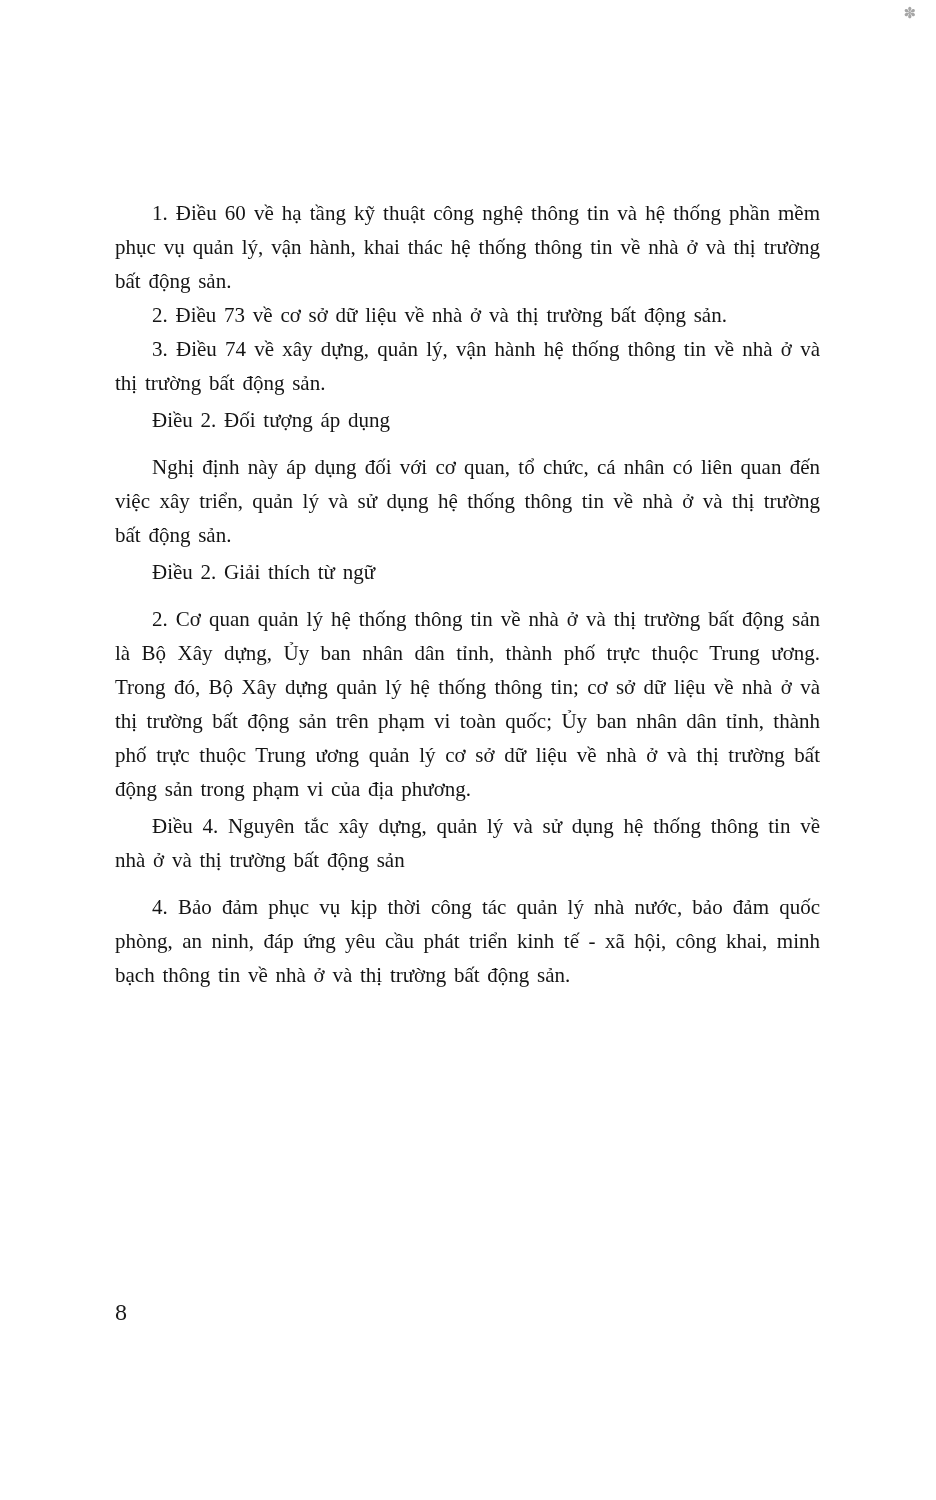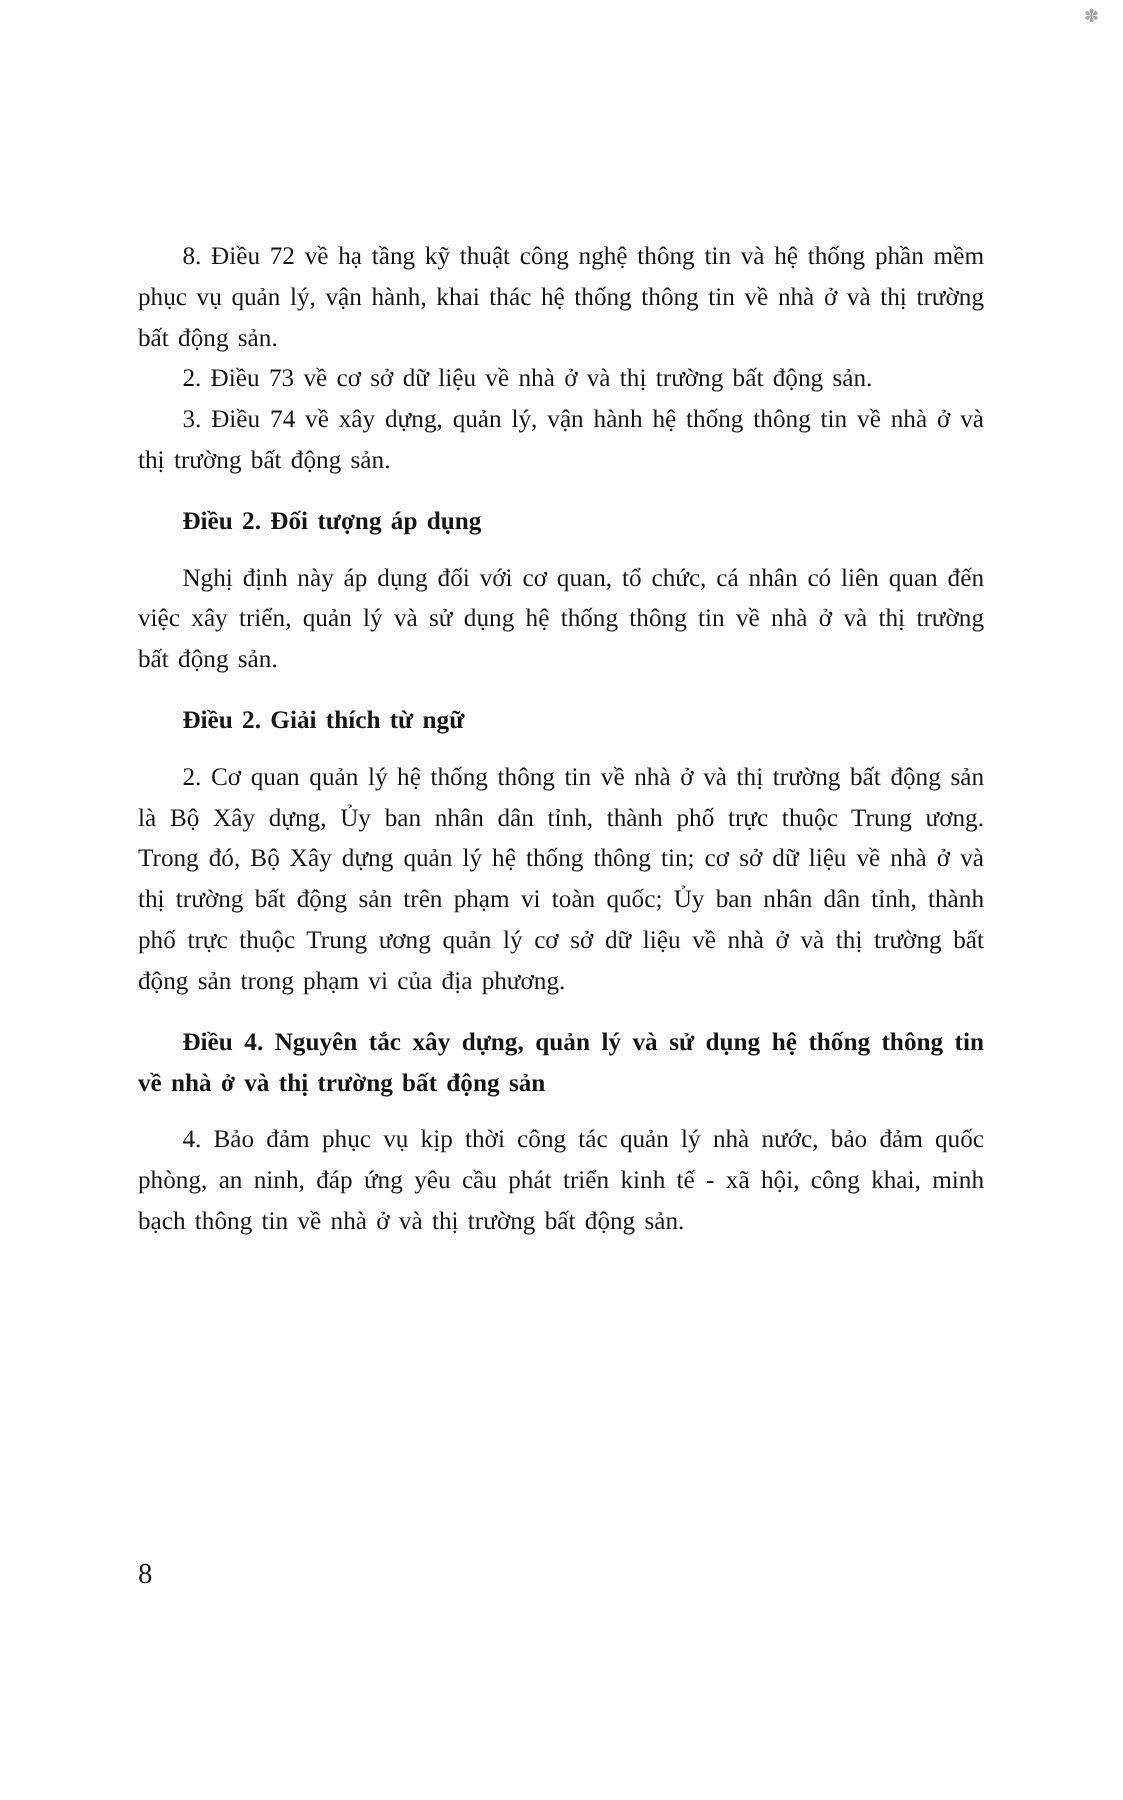--- a/index.html
+++ b/index.html
@@ -29,40 +29,40 @@
   }
   .para {
     margin: 0;
     font-size: 21px;
     line-height: 34px;
     text-align: justify;
     text-indent: 37px;
     word-spacing: 2.5px;
   }
   .para.heading {
-    font-weight: bold;
-    margin-top: 17px;
+    font-weight: normal;
+    margin-top: 3px;
     margin-bottom: 13px;
   }
   .page-number {
     position: absolute;
     left: 115px;
     top: 1300px;
     font-size: 24px;
     line-height: 1;
     color: #1a1a1a;
   }
 </style>
 </head>
 <body>
 
 <span class="page-decoration">✽</span>
 
 <div class="doc">
-    <p class="para">8. Điều 72 về hạ tầng kỹ thuật công nghệ thông tin và hệ thống phần mềm phục vụ quản lý, vận hành, khai thác hệ thống thông tin về nhà ở và thị trường bất động sản.</p>
+    <p class="para">1. Điều 60 về hạ tầng kỹ thuật công nghệ thông tin và hệ thống phần mềm phục vụ quản lý, vận hành, khai thác hệ thống thông tin về nhà ở và thị trường bất động sản.</p>
     <p class="para">2. Điều 73 về cơ sở dữ liệu về nhà ở và thị trường bất động sản.</p>
     <p class="para">3. Điều 74 về xây dựng, quản lý, vận hành hệ thống thông tin về nhà ở và thị trường bất động sản.</p>
     <p class="para heading">Điều 2. Đối tượng áp dụng</p>
     <p class="para">Nghị định này áp dụng đối với cơ quan, tổ chức, cá nhân có liên quan đến việc xây triển, quản lý và sử dụng hệ thống thông tin về nhà ở và thị trường bất động sản.</p>
     <p class="para heading">Điều 2. Giải thích từ ngữ</p>
     <p class="para">2. Cơ quan quản lý hệ thống thông tin về nhà ở và thị trường bất động sản là Bộ Xây dựng, Ủy ban nhân dân tỉnh, thành phố trực thuộc Trung ương. Trong đó, Bộ Xây dựng quản lý hệ thống thông tin; cơ sở dữ liệu về nhà ở và thị trường bất động sản trên phạm vi toàn quốc; Ủy ban nhân dân tỉnh, thành phố trực thuộc Trung ương quản lý cơ sở dữ liệu về nhà ở và thị trường bất động sản trong phạm vi của địa phương.</p>
     <p class="para heading">Điều 4. Nguyên tắc xây dựng, quản lý và sử dụng hệ thống thông tin về nhà ở và thị trường bất động sản</p>
     <p class="para">4. Bảo đảm phục vụ kịp thời công tác quản lý nhà nước, bảo đảm quốc phòng, an ninh, đáp ứng yêu cầu phát triển kinh tế - xã hội, công khai, minh bạch thông tin về nhà ở và thị trường bất động sản.</p>
   </div>
 

